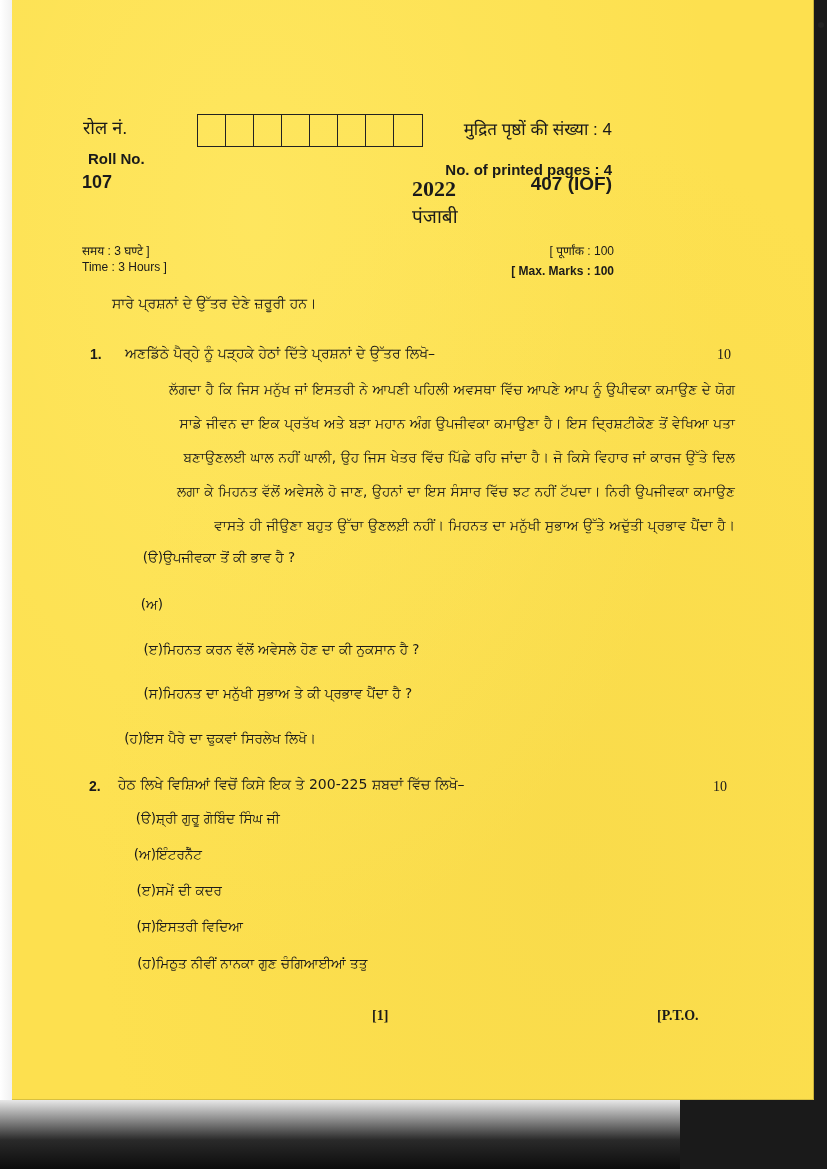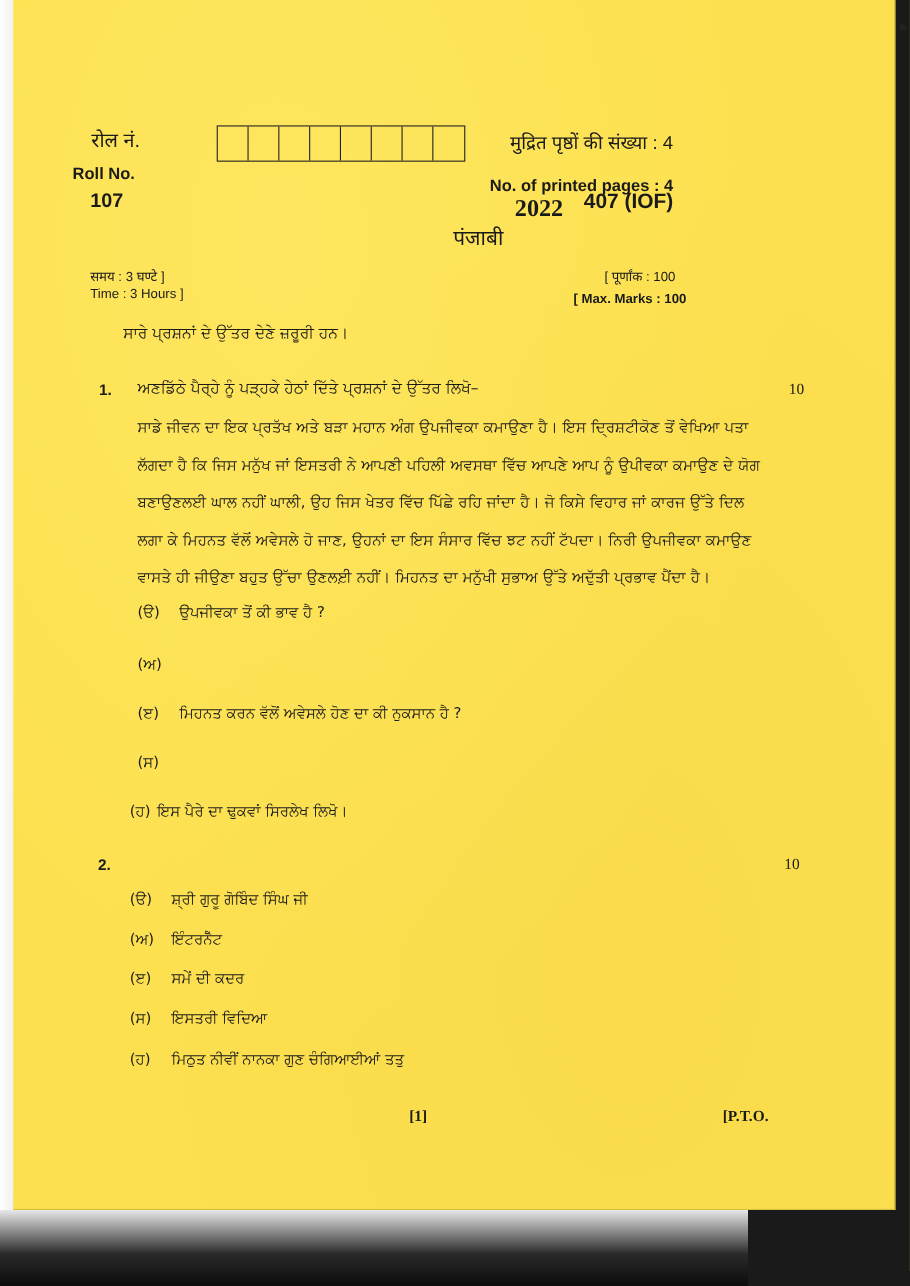--- a/index.html
+++ b/index.html
@@ -24,42 +24,42 @@
       position: absolute; left: 0; top: 0; width: 12px; height: 1100px;
       background: linear-gradient(to right, #ffffff, #f1f1f1);
     }
     .punch-dot {
       position: absolute; left: 806px; top: 22px; width: 6px; height: 6px;
       border-radius: 50%; background: #222;
     }
     .abs { position: absolute; }
     .sans { font-family: "Liberation Sans", "DejaVu Sans", sans-serif; }
     .serif { font-family: "Liberation Serif", "DejaVu Serif", serif; }
-    .pa { font-family: "DejaVu Sans", "Liberation Sans", sans-serif; color: #1a1a1a; }
+    .pa { font-family: "DejaVu Sans", "Liberation Sans", sans-serif; color: #1a1a1a; text-align: right; }
     .bold { font-weight: bold; }
 
     .roll-hi { left: 83px; top: 115px; font-size: 18px; color: #1a1a1a; }
-    .roll-en { left: 66px; top: 150px; font-size: 15px; color: #1a1a1a; }
+    .roll-en { left: 88px; top: 150px; font-size: 15px; color: #1a1a1a; }
     .roll-num { left: 82px; top: 172px; font-size: 18px; color: #1a1a1a; }
 
     .roll-boxes { left: 197px; top: 114px; display: flex; border: 1.5px solid #222; }
     .roll-box { width: 28px; height: 31px; border-right: 1.5px solid #222; }
     .roll-box:last-child { border-right: none; }
 
     .pages-hi { right: 68px; top: 117px; font-size: 17px; color: #1a1a1a; }
     .pages-en { right: 68px; top: 161px; font-size: 15px; color: #1a1a1a; }
     .code { right: 68px; top: 173px; font-size: 19px; color: #1a1a1a; }
 
-    .year { left: 412px; top: 176px; width: 100px; text-align: right; font-size: 22px; color: #1a1a1a; }
+    .year { left: 412px; top: 176px; width: 100px; text-align: left; font-size: 22px; color: #1a1a1a; }
     .subject { left: 412px; top: 203px; width: 100px; text-align: left; font-size: 19px; color: #1a1a1a; }
 
     .time-hi { left: 82px; top: 242px; font-size: 12px; color: #1a1a1a; }
     .time-en { left: 82px; top: 260px; font-size: 12px; color: #1a1a1a; }
     .marks-hi { right: 66px; top: 242px; font-size: 12px; color: #1a1a1a; }
-    .marks-en { right: 56px; top: 264px; font-size: 12px; color: #1a1a1a; }
+    .marks-en { right: 66px; top: 264px; font-size: 12px; color: #1a1a1a; }
 
     .instruction { left: 112px; top: 295px; font-size: 14px; }
 
     .qnum { font-size: 14px; color: #1a1a1a; }
     .qtext { font-size: 14px; }
     .qmarks { font-family: "Liberation Serif", "DejaVu Serif", serif; font-size: 14px; color: #1a1a1a; }
 
     .passage {
       left: 125px; top: 372px; width: 610px;
       font-size: 13.6px; line-height: 34px; letter-spacing: 0.15px;
@@ -107,47 +107,49 @@
   <div class="abs sans marks-hi">[ पूर्णांक : 100</div>
   <div class="abs sans bold marks-en">[ Max. Marks : 100</div>
 
   <div class="abs pa instruction">ਸਾਰੇ ਪ੍ਰਸ਼ਨਾਂ ਦੇ ਉੱਤਰ ਦੇਣੇ ਜ਼ਰੂਰੀ ਹਨ।</div>
 
   <div class="abs sans bold qnum" style="left:90px; top:346px;">1.</div>
   <div class="abs pa qtext" style="left:125px; top:345px;">ਅਣਡਿੱਠੇ ਪੈਰ੍ਹੇ ਨੂੰ ਪੜ੍ਹਕੇ ਹੇਠਾਂ ਦਿੱਤੇ ਪ੍ਰਸ਼ਨਾਂ ਦੇ ਉੱਤਰ ਲਿਖੋ–</div>
   <div class="abs qmarks" style="left:717px; top:347px;">10</div>
 
   <div class="abs pa passage">
+    <div>ਲੱਗਦਾ ਹੈ ਕਿ ਜਿਸ ਮਨੁੱਖ ਜਾਂ ਇਸਤਰੀ ਨੇ ਆਪਣੀ ਪਹਿਲੀ ਅਵਸਥਾ ਵਿੱਚ ਆਪਣੇ ਆਪ ਨੂੰ ਉਪੀਵਕਾ ਕਮਾਉਣ ਦੇ ਯੋਗ</div>
     <div>ਸਾਡੇ ਜੀਵਨ ਦਾ ਇਕ ਪ੍ਰਤੱਖ ਅਤੇ ਬੜਾ ਮਹਾਨ ਅੰਗ ਉਪਜੀਵਕਾ ਕਮਾਉਣਾ ਹੈ। ਇਸ ਦ੍ਰਿਸ਼ਟੀਕੋਣ ਤੋਂ ਵੇਖਿਆ ਪਤਾ</div>
-    <div>ਲੱਗਦਾ ਹੈ ਕਿ ਜਿਸ ਮਨੁੱਖ ਜਾਂ ਇਸਤਰੀ ਨੇ ਆਪਣੀ ਪਹਿਲੀ ਅਵਸਥਾ ਵਿੱਚ ਆਪਣੇ ਆਪ ਨੂੰ ਉਪੀਵਕਾ ਕਮਾਉਣ ਦੇ ਯੋਗ</div>
     <div>ਬਣਾਉਣਲਈ ਘਾਲ ਨਹੀਂ ਘਾਲੀ, ਉਹ ਜਿਸ ਖੇਤਰ ਵਿੱਚ ਪਿੱਛੇ ਰਹਿ ਜਾਂਦਾ ਹੈ। ਜੋ ਕਿਸੇ ਵਿਹਾਰ ਜਾਂ ਕਾਰਜ ਉੱਤੇ ਦਿਲ</div>
     <div>ਲਗਾ ਕੇ ਮਿਹਨਤ ਵੱਲੋਂ ਅਵੇਸਲੇ ਹੋ ਜਾਣ, ਉਹਨਾਂ ਦਾ ਇਸ ਸੰਸਾਰ ਵਿੱਚ ਝਟ ਨਹੀਂ ਟੱਪਦਾ। ਨਿਰੀ ਉਪਜੀਵਕਾ ਕਮਾਉਣ</div>
     <div>ਵਾਸਤੇ ਹੀ ਜੀਉਣਾ ਬਹੁਤ ਉੱਚਾ ਉਣਲਈ਼ ਨਹੀਂ। ਮਿਹਨਤ ਦਾ ਮਨੁੱਖੀ ਸੁਭਾਅ ਉੱਤੇ ਅਦੁੱਤੀ ਪ੍ਰਭਾਵ ਪੈਂਦਾ ਹੈ।</div>
   </div>
 
   <div class="abs pa opt" style="left:125px; top:549px;">
     <span class="lbl">(ੳ)</span>
     <span>ਉਪਜੀਵਕਾ ਤੋਂ ਕੀ ਭਾਵ ਹੈ ?</span>
   </div>
   <div class="abs pa opt" style="left:125px; top:596px;">
     <span class="lbl">(ਅ)</span>
   </div>
   <div class="abs pa opt" style="left:125px; top:641px;">
     <span class="lbl">(ੲ)</span>
     <span>ਮਿਹਨਤ ਕਰਨ ਵੱਲੋਂ ਅਵੇਸਲੇ ਹੋਣ ਦਾ ਕੀ ਨੁਕਸਾਨ ਹੈ ?</span>
   </div>
   <div class="abs pa opt" style="left:125px; top:685px;">
     <span class="lbl">(ਸ)</span>
+    <span>ਮਿਹਨਤ ਦਾ ਮਨੁੱਖੀ ਸੁਭਾਅ ਤੇ ਕੀ ਪ੍ਰਭਾਵ ਪੈਂਦਾ ਹੈ ?</span>
   </div>
   <div class="abs pa opt" style="left:118px; top:730px;">
     <span class="lbl" style="width:25px;">(ਹ)</span>
     <span>ਇਸ ਪੈਰੇ ਦਾ ਢੁਕਵਾਂ ਸਿਰਲੇਖ ਲਿਖੋ।</span>
   </div>
 
   <div class="abs sans bold qnum" style="left:89px; top:778px;">2.</div>
+  <div class="abs pa qtext" style="left:118px; top:776px;">ਹੇਠ ਲਿਖੇ ਵਿਸ਼ਿਆਂ ਵਿਚੋਂ ਕਿਸੇ ਇਕ ਤੇ 200-225 ਸ਼ਬਦਾਂ ਵਿੱਚ ਲਿਖੋ–</div>
   <div class="abs qmarks" style="left:713px; top:779px;">10</div>
 
   <div class="abs pa opt" style="left:118px; top:810px;">
     <span class="lbl">(ੳ)</span>
     <span>ਸ਼੍ਰੀ ਗੁਰੂ ਗੋਬਿੰਦ ਸਿੰਘ ਜੀ</span>
   </div>
   <div class="abs pa opt" style="left:118px; top:846px;">
     <span class="lbl">(ਅ)</span>
     <span>ਇੰਟਰਨੈੱਟ</span>
   </div>

